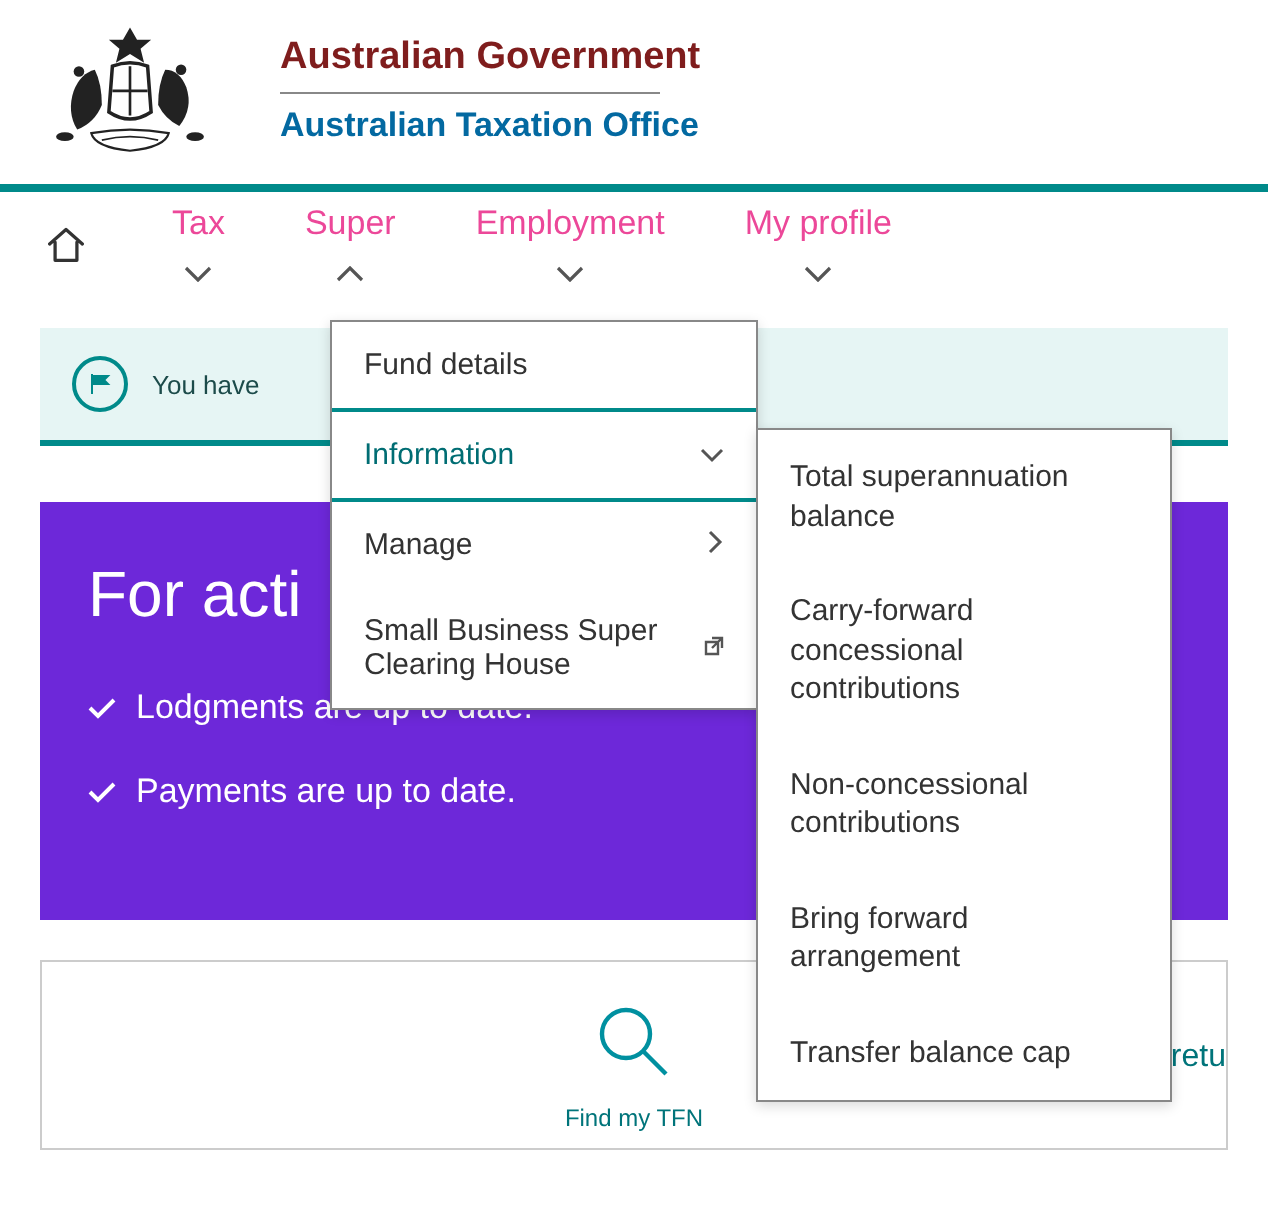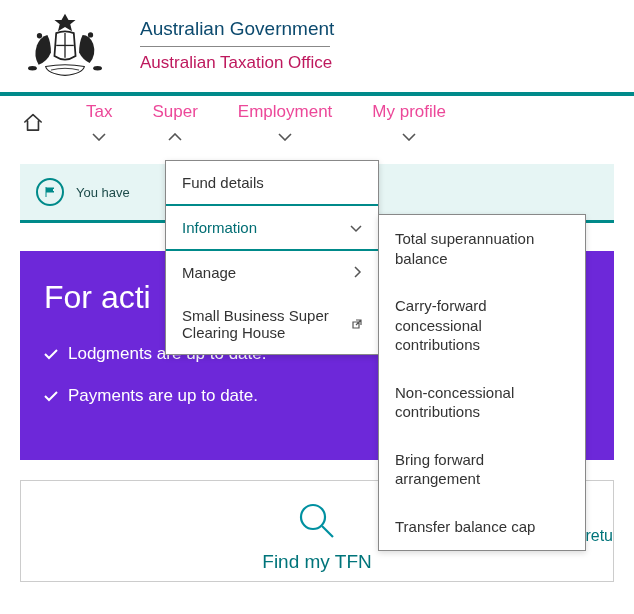--- a/index.html
+++ b/index.html
@@ -1,42 +1,42 @@
 <!DOCTYPE html>
 <html><head>
 <meta charset="utf-8">
 <style>
   * { box-sizing: border-box; margin: 0; padding: 0; }
   body { font-family: -apple-system, "Segoe UI", Helvetica, Arial, sans-serif; width: 634px; height: 614px; overflow: hidden; background: #fff; color: #333; }
   .header { display: flex; align-items: center; padding: 10px 20px 12px 20px; }
   .crest { width: 90px; height: 70px; display: flex; align-items: center; justify-content: center; }
   .crest svg { width: 88px; height: 66px; }
   .govtext { margin-left: 30px; }
-  .govtext .line1 { font-size: 19px; font-weight: 400; color: #0c4a6e; padding-bottom: 6px; }
+  .govtext .line1 { font-size: 19px; font-weight: 700; color: #7f1d1d; padding-bottom: 6px; }
   .govtext .divider { border-top: 1px solid #888; width: 190px; margin-bottom: 6px; }
-  .govtext .line2 { font-size: 17px; font-weight: 400; color: #be185d; }
+  .govtext .line2 { font-size: 17px; font-weight: 700; color: #0369a1; }
   .nav { display: flex; align-items: stretch; border-top: 4px solid #008a8a; background: #fff; height: 60px; position: relative; }
   .nav-item { display: flex; flex-direction: column; align-items: center; justify-content: center; padding: 0 20px; font-size: 17px; color: #ec4899; cursor: pointer; position: relative; }
   .nav-item.home { padding: 0 22px; border-top: 4px solid #008a8a; margin-top: -4px; }
   .nav-item .chev { margin-top: 4px; }
   .nav-item.open { }
   .chev svg { width: 14px; height: 8px; }
   .home-icon svg { width: 22px; height: 20px; stroke: #333; fill: none; }
   .notice { margin: 12px 20px 0 20px; background: #e6f5f4; border-bottom: 3px solid #008a8a; display: flex; align-items: center; padding: 14px 16px; position: relative; }
   .notice-flag { width: 28px; height: 28px; border: 2px solid #008a8a; border-radius: 50%; display: flex; align-items: center; justify-content: center; margin-right: 12px; }
   .notice-flag svg { width: 12px; height: 12px; }
   .notice-text { font-size: 13px; color: #1c4b4a; }
   .hero { margin: 28px 20px 0 20px; background: #6d28d9; color: #fff; padding: 28px 40px 32px 24px; position: relative; }
   .hero h1 { font-size: 32px; font-weight: 400; margin-bottom: 28px; }
   .hero-line { display: flex; align-items: center; font-size: 17px; margin-bottom: 22px; }
   .hero-line svg { width: 14px; height: 12px; margin-right: 10px; }
   .tile-row { margin: 20px 20px 0 20px; border: 1px solid #ccc; padding: 18px 0 8px 0; display: flex; position: relative; }
   .tile { flex: 1; display: flex; flex-direction: column; align-items: center; }
   .tile .mag svg { width: 44px; height: 44px; }
-  .tile .label { color: #00747a; font-size: 19px; margin-top: 4px; }
+  .tile .label { color: #00747a; font-size: 12px; margin-top: 4px; }
   .dropdown { position: absolute; left: 165px; top: 160px; width: 214px; background: #fff; border: 1px solid #888; z-index: 20; box-shadow: 0 2px 6px rgba(0,0,0,0.15); }
   .dropdown .dd-item { padding: 13px 16px; font-size: 15px; color: #333; display: flex; align-items: center; justify-content: space-between; cursor: pointer; }
   .dropdown .dd-item.active { border-top: 2px solid #008a8a; border-bottom: 2px solid #008a8a; color: #006d73; }
   .dropdown .dd-item .chev-r svg { width: 8px; height: 12px; }
   .dropdown .dd-item .chev-d svg { width: 12px; height: 8px; }
   .dropdown .dd-item .ext { margin-left: 6px; }
   .dropdown .dd-item .ext svg { width: 11px; height: 11px; }
   .submenu { position: absolute; left: 378px; top: 214px; width: 208px; background: #fff; border: 1px solid #888; z-index: 21; box-shadow: 0 2px 6px rgba(0,0,0,0.15); }
   .submenu .sm-item { padding: 14px 16px; font-size: 15px; color: #333; cursor: pointer; line-height: 1.3; }
   .taxretu { position: absolute; right: 0; bottom: 36px; color: #00747a; font-size: 16px; }

